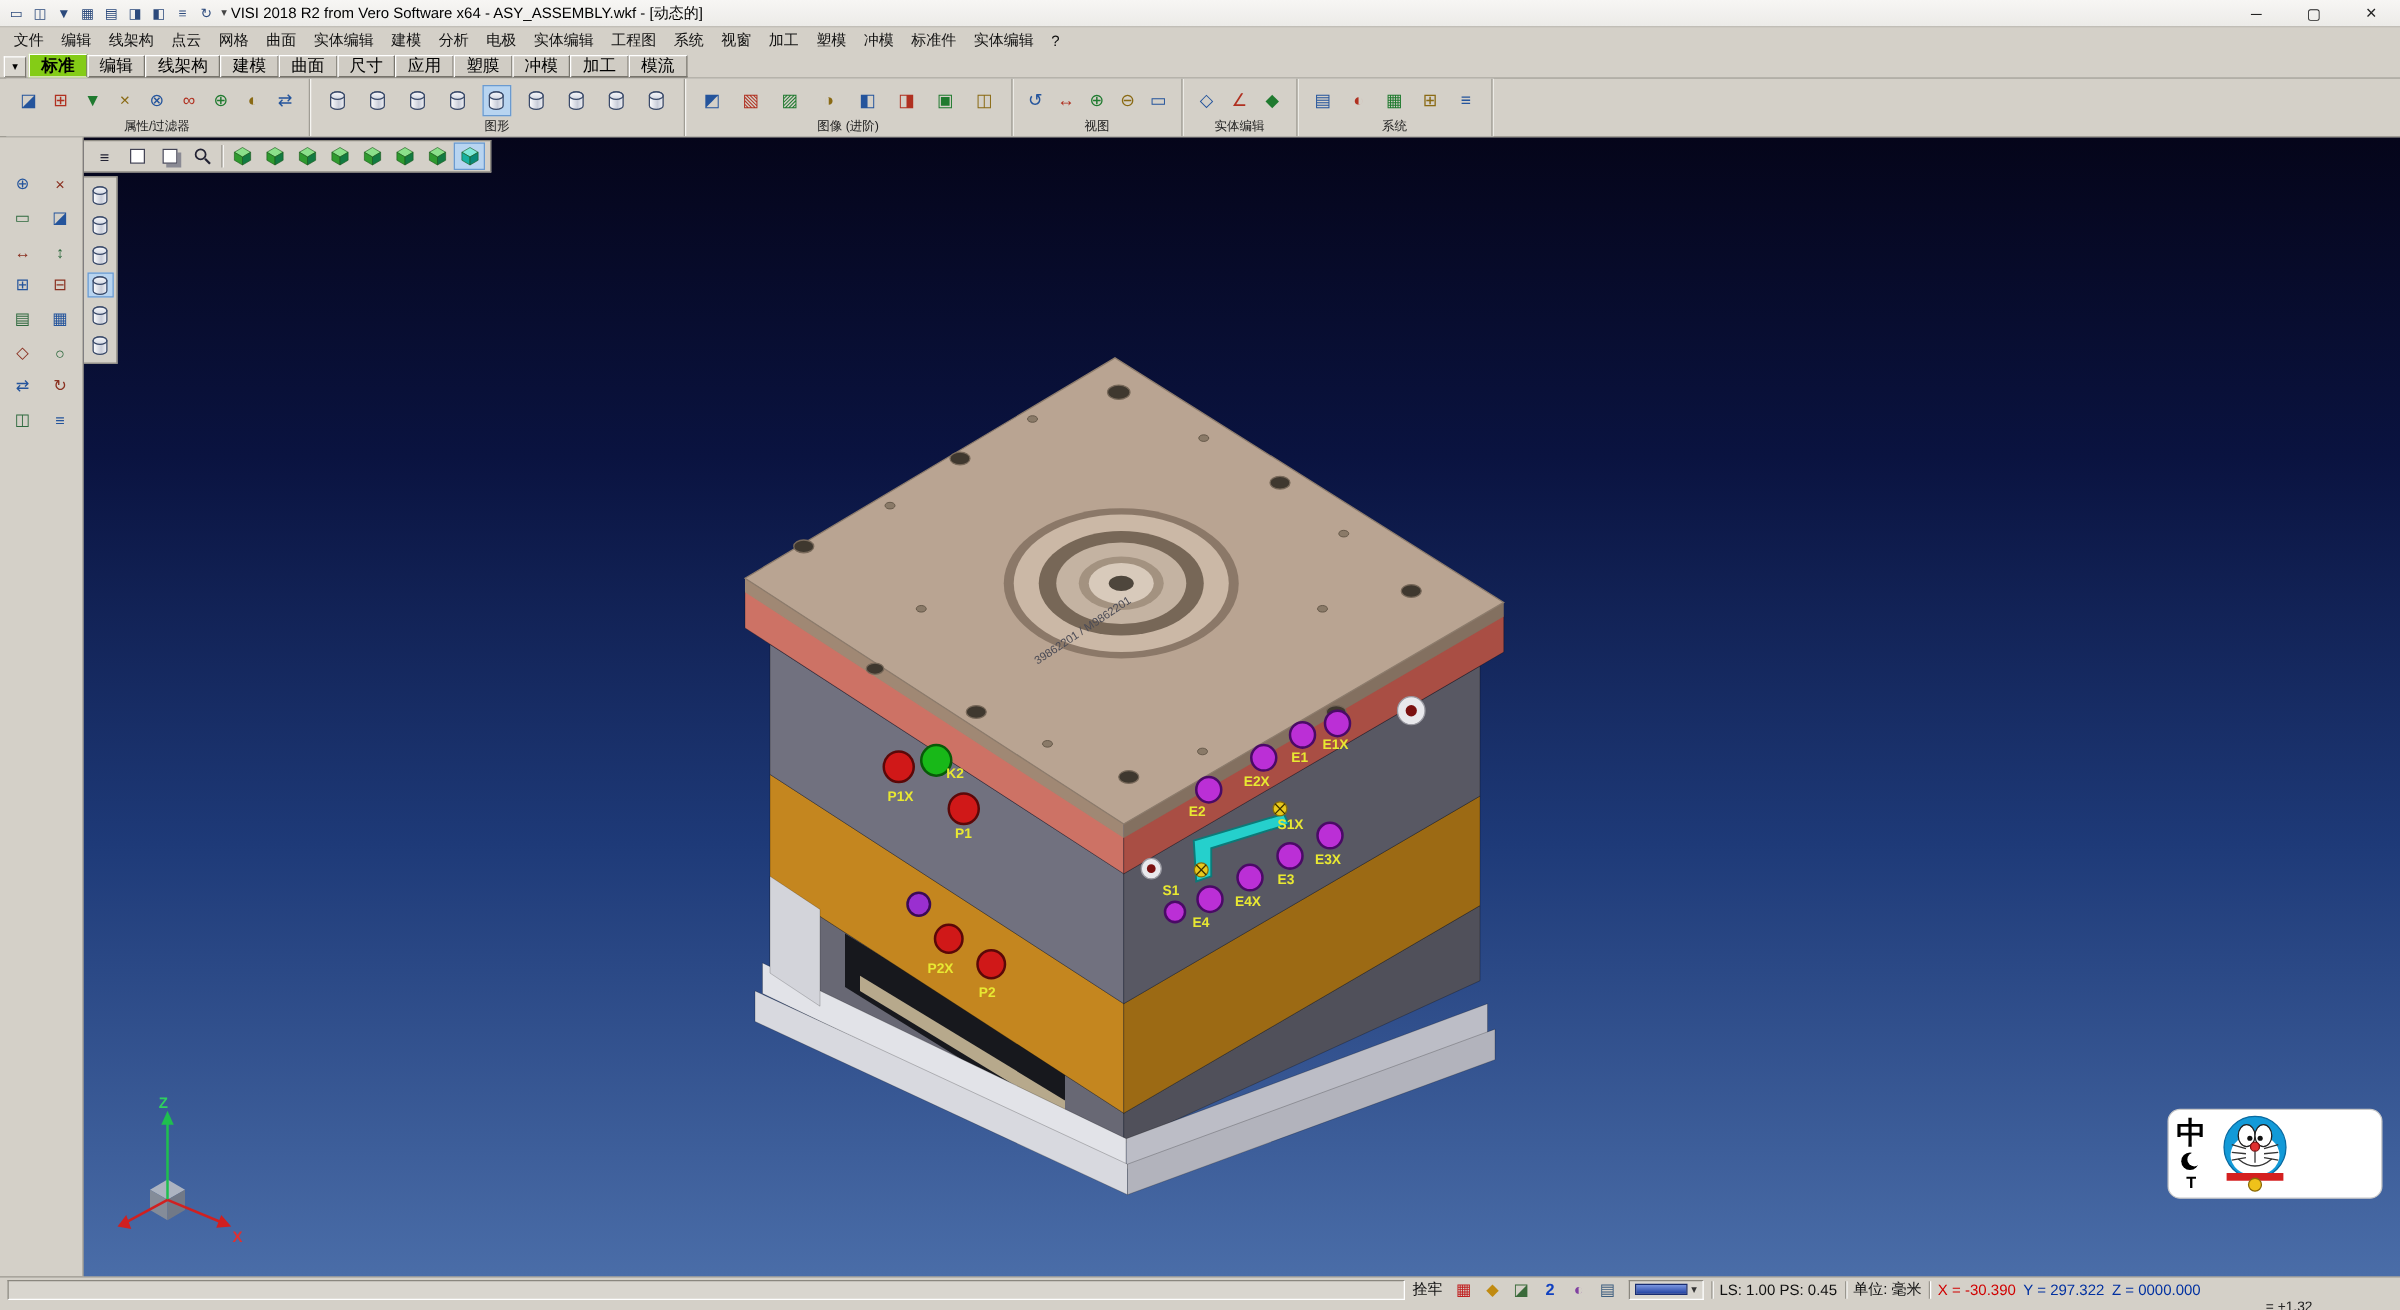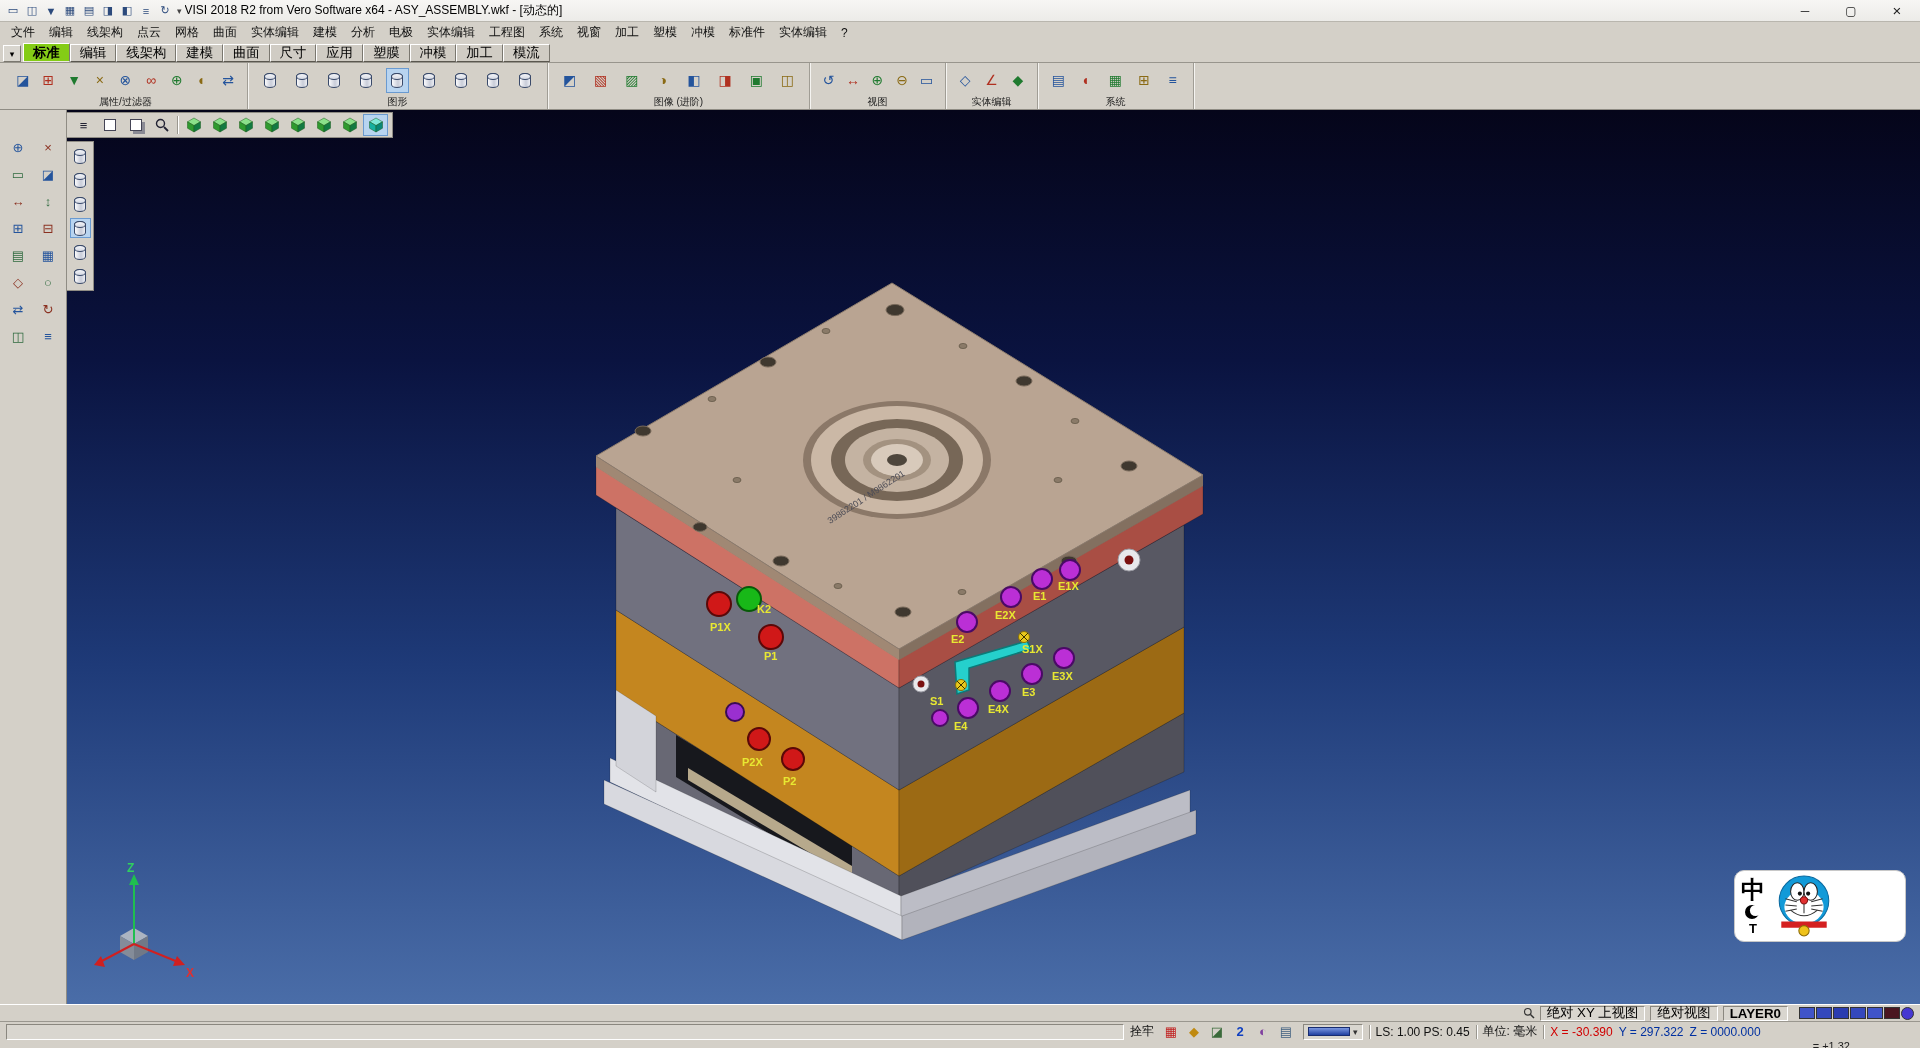--- a/index.html
+++ b/index.html
@@ -682,39 +682,20 @@
           <line x1="49" y1="24" x2="38" y2="27" stroke="#333"></line>
             <line x1="49" y1="30" x2="38" y2="31" stroke="#333"></line>
             <line x1="49" y1="36" x2="38" y2="34" stroke="#333"></line>
           <path d="M9,46 L53,46 L53,52 L9,52 Z" fill="#d42020"></path>
           <circle cx="31" cy="55" r="5" fill="#efc21a" stroke="#8a6a08"></circle>
         </svg>
       </div>
     </div>
   </div>
 
-  <div class="statusbar1">
-    <svg width="12" height="12" viewBox="0 0 12 12">
-      <circle cx="4.8" cy="4.8" r="3.3" fill="none" stroke="#333" stroke-width="1.2"></circle>
-        <line x1="7.5" y1="7.5" x2="11" y2="11" stroke="#333" stroke-width="1.5"></line>
-    </svg>
-    <button class="sbtn">绝对 XY 上视图</button>
-    <button class="sbtn">绝对视图</button>
-    <button class="sbtn bold">LAYER0</button>
-    <span class="swatches">
-
-    <span class="sw square" style="background: rgb(64, 84, 200);"></span>
-        <span class="sw square" style="background: rgb(52, 72, 188);"></span>
-        <span class="sw square" style="background: rgb(42, 60, 176);"></span>
-        <span class="sw square" style="background: rgb(52, 72, 188);"></span>
-        <span class="sw square" style="background: rgb(64, 84, 200);"></span>
-        <span class="sw square" style="background: rgb(74, 22, 32);"></span>
-        <span class="sw round" style="background: rgb(70, 55, 210);"></span>
-      </span>
-  </div>
 
   <div class="statusbar2">
     <div class="msg"></div>
     <span class="stext">拴牢</span>
     <span style="display:flex;gap:1px">
 
     <button class="sicon" style="background: none; color: rgb(192, 32, 32);">
           <span>▦</span>
         </button>
         <button class="sicon" style="background: none; color: rgb(192, 138, 16);">

